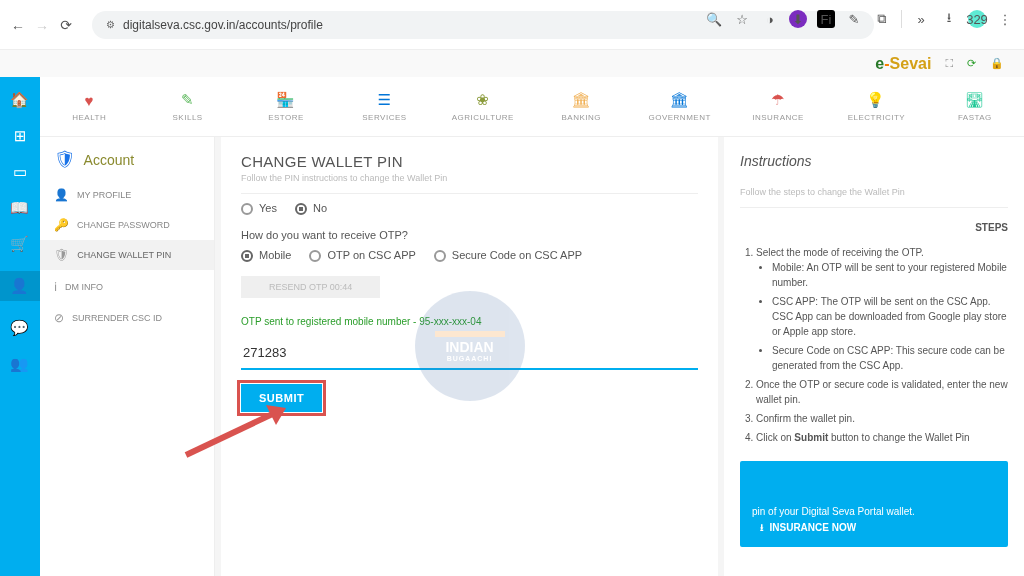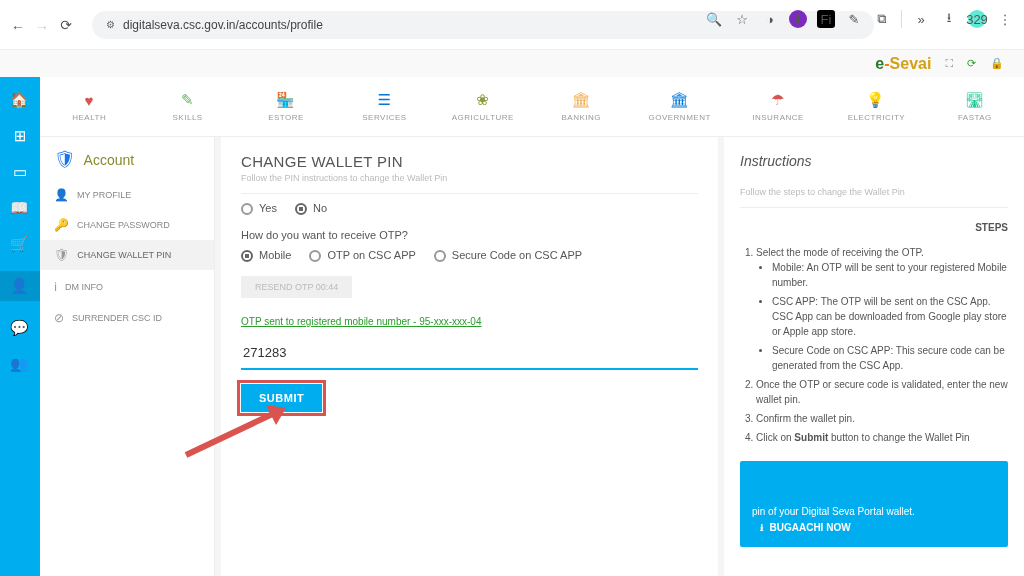--- a/index.html
+++ b/index.html
@@ -49,22 +49,22 @@
 .side-item .sico{font-size:12px;color:#999;}
 
 
 .center { flex:1; background:#fff; padding:16px 20px; margin:0 6px; position:relative;}
 .ctitle{font-size:15px;color:#555;letter-spacing:0.3px;}
 .csub{font-size:9px;color:#bbb;margin-top:3px;padding-bottom:10px;border-bottom:1px solid #eee;}
 .q{font-size:11px;color:#555;margin-top:14px;}
 .radios{display:flex;gap:18px;align-items:flex-end;margin-top:8px;font-size:11px;color:#555;}
 .rdo{width:12px;height:12px;border:2px solid #999;border-radius:50%;display:inline-block;vertical-align:middle;margin-right:6px;}
 .rdo.sel{border-color:#666;background:radial-gradient(circle,#666 40%,transparent 45%);}
-.resend{display:inline-block;background:#efefef;color:#bbb;font-size:9px;padding:6px 14px;margin-top:14px;border-radius:0;}
-.otp-msg{font-size:10px;color:#2a9d2a;margin-top:18px;text-decoration:underline;}
+.resend{display:inline-block;background:#efefef;color:#bbb;font-size:9px;padding:6px 28px;margin-top:14px;border-radius:0;}
+.otp-msg{font-size:10px;color:#2a9d2a;margin-top:18px;}
 .otp-in{width:100%;border:none;border-bottom:2px solid #00aeef;font-size:13px;padding:8px 2px;margin-top:10px;outline:none;color:#333;}
 .submit-wrap{margin-top:14px;position:relative;display:inline-block;}
 .submit{background:#00aeef;color:#fff;border:none;font-size:11px;font-weight:700;padding:8px 18px;letter-spacing:0.5px;cursor:pointer;}
 .submit-wrap::before{content:"";position:absolute;left:-4px;top:-4px;right:-4px;bottom:-4px;border:3px solid #d9534f;pointer-events:none;}
 .arrow{position:absolute;left:-60px;bottom:-48px;}
 
 
 .wm{position:absolute;left:50%;top:50%;transform:translate(-50%,-60%);width:110px;height:110px;opacity:0.18;pointer-events:none;}
 .wm .circ{width:100%;height:100%;border-radius:50%;background:#4a6fa5;display:flex;flex-direction:column;align-items:center;justify-content:center;color:#fff;font-weight:700;font-size:14px;}
 .wm .bar{width:70px;height:6px;background:#f77f00;margin:2px 0;}
@@ -196,20 +196,27 @@
             <span>DM INFO</span>
           </div>
           <div class="side-item">
             <span class="sico">⊘</span>
             <span>SURRENDER CSC ID</span>
           </div>
         </div>
     </div>
 
     <div class="center">
+      <div class="wm">
+        <div class="circ">
+          <div class="bar"></div>
+          <span>INDIAN</span>
+          <span class="sub">BUGAACHI</span>
+        </div>
+      </div>
       <div class="ctitle">CHANGE WALLET PIN</div>
       <div class="csub">Follow the PIN instructions to change the Wallet Pin</div>
       <div class="radios">
         <label><span class="rdo"></span><span>Yes</span></label>
         <label><span class="rdo sel"></span><span>No</span></label>
       </div>
       <div class="q">How do you want to receive OTP?</div>
       <div class="radios">
         <label><span class="rdo sel"></span><span>Mobile</span></label>
         <label><span class="rdo"></span><span>OTP on CSC APP</span></label>
@@ -239,18 +246,18 @@
             <li>Secure Code on CSC APP: This secure code can be generated from the CSC App.</li>
           </ul>
         </li>
         <li>Once the OTP or secure code is validated, enter the new wallet pin.</li>
         <li>Confirm the wallet pin.</li>
         <li><span>Click on </span><b>Submit</b><span> button to change the Wallet Pin</span></li>
       </ol>
       <div class="promo">
         <br><br>
         <span>pin of your Digital Seva Portal wallet.</span>
-        <span class="dl">⭳ <span>BUGAACHI NOW</span></span>
+        <span class="dl">⭳ <span>INSURANCE NOW</span></span>
       </div>
 
     </div>
   </div>
 </div>
 
 </body></html>

